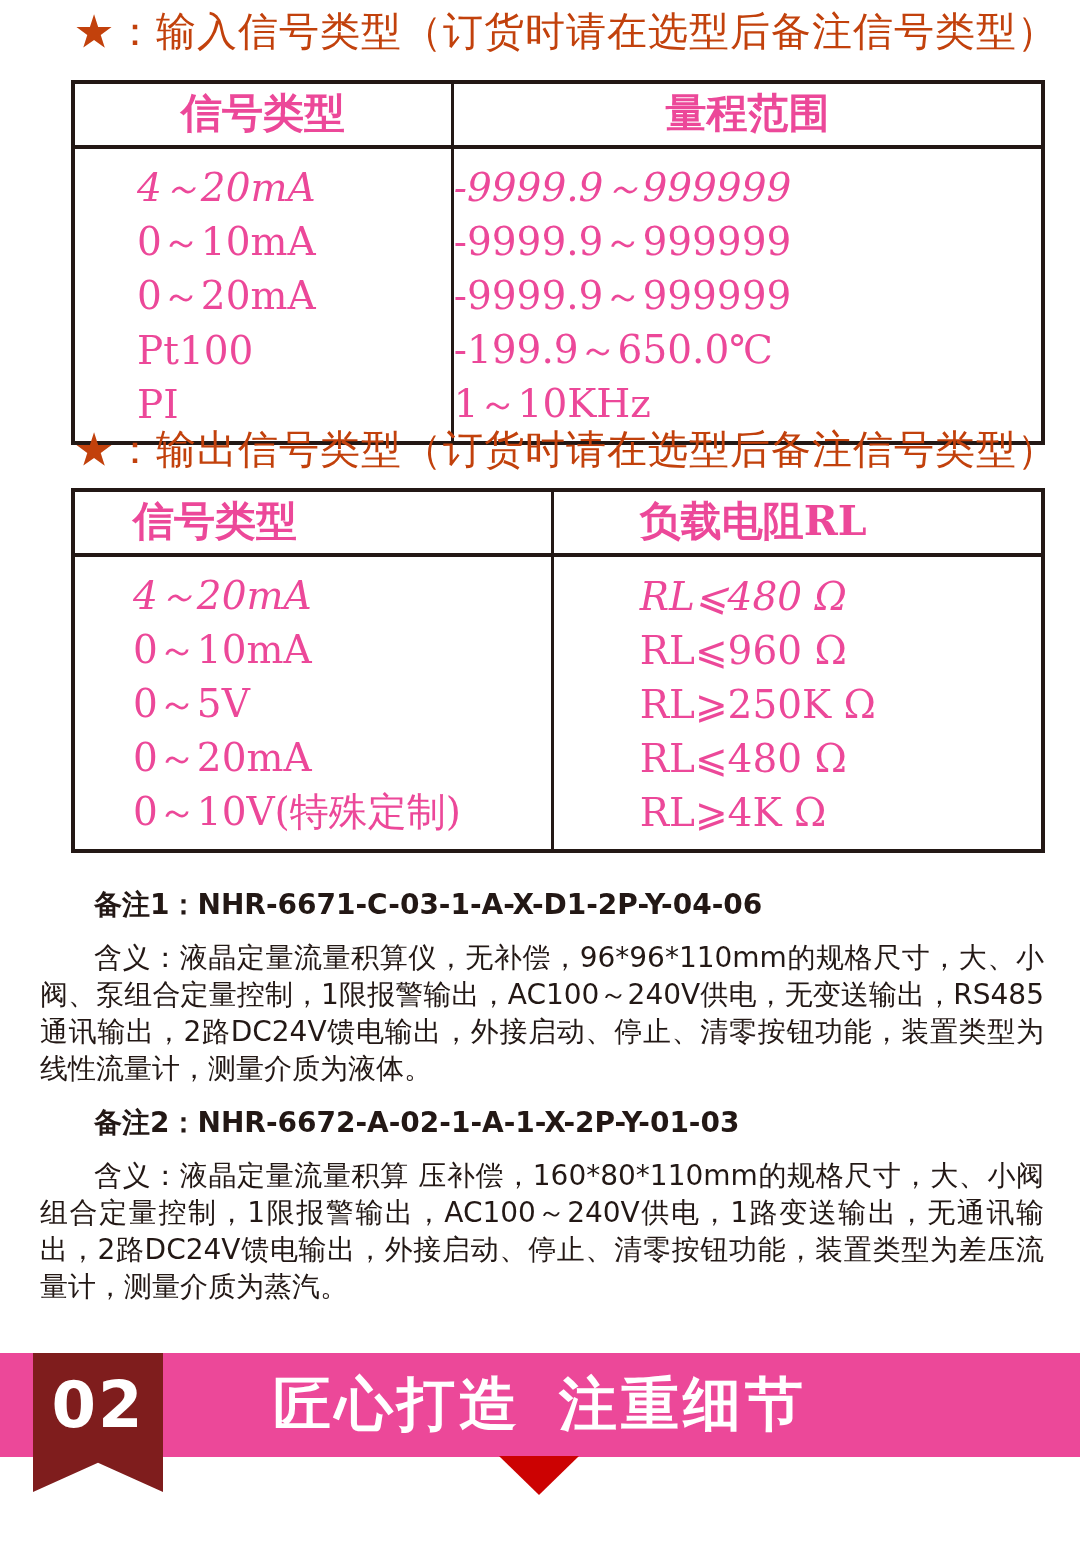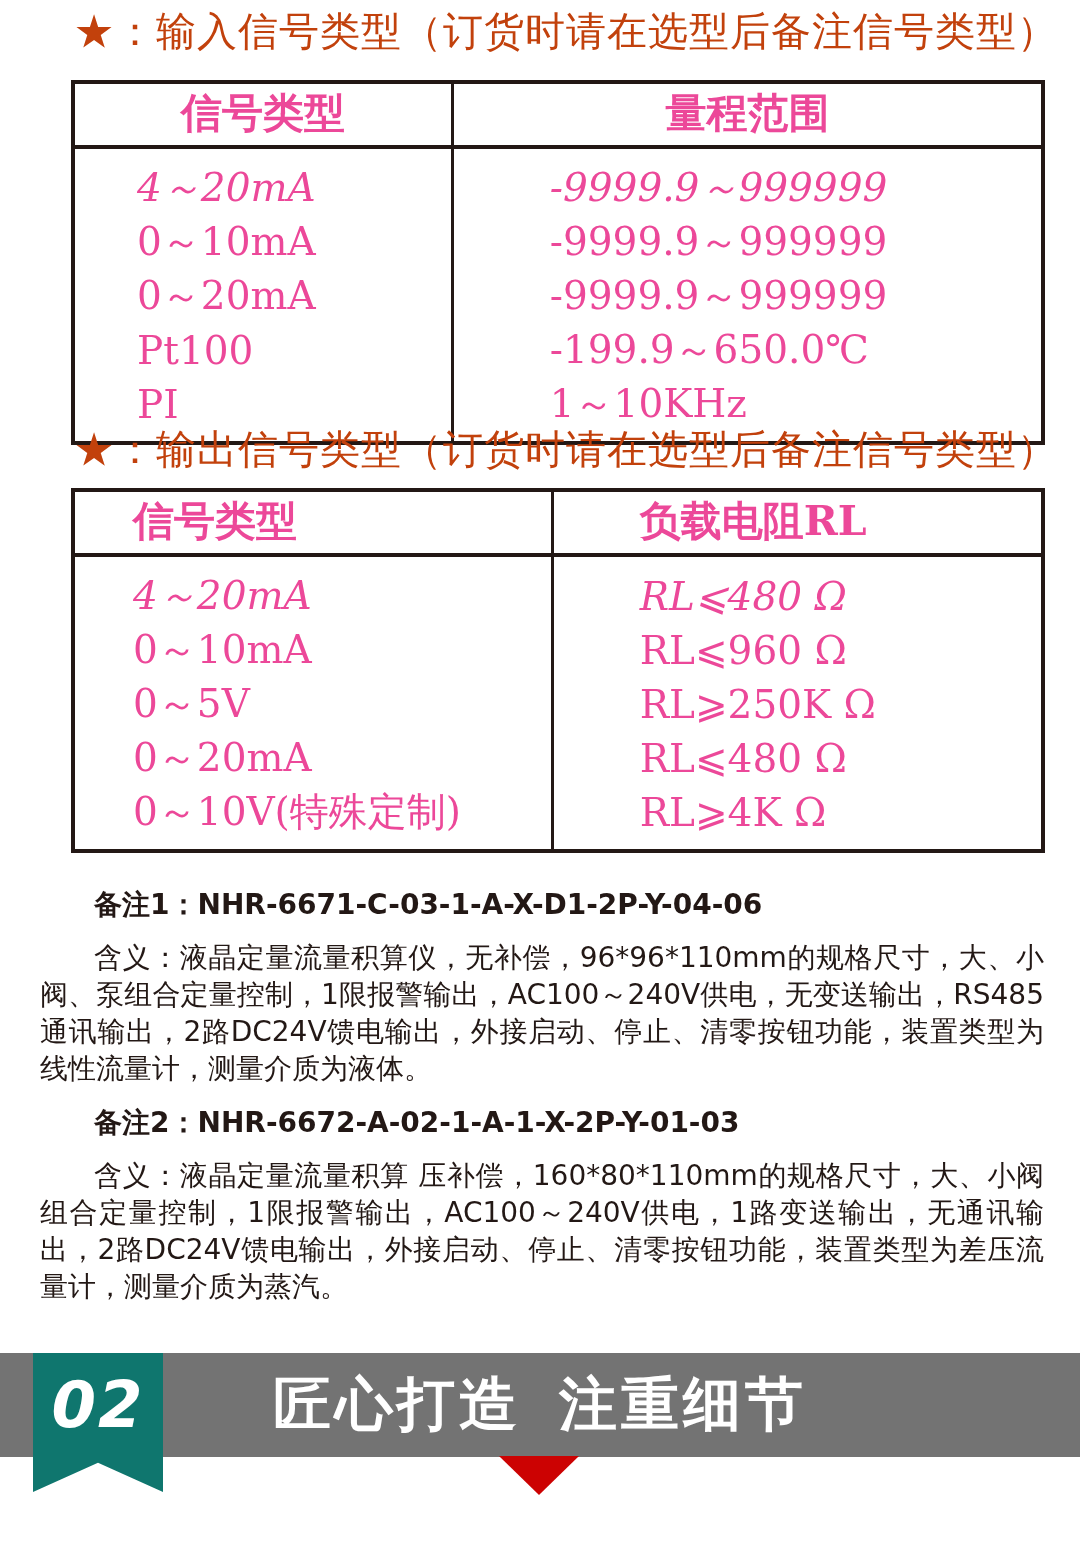--- a/index.html
+++ b/index.html
@@ -43,21 +43,21 @@
     font-size:39px;font-weight:400;
     height:50px;vertical-align:middle;
     padding:0;
   }
   .spec-table .col-divide{border-right:3px solid #231815;}
   .spec-table tbody tr:first-child td{padding-top:12px;font-style:italic;}
   .spec-table tbody tr:last-child td{padding-bottom:10px;}
   
   #input-table th{text-align:center;}
   #input-table td.c1{padding-left:62px;text-align:left;}
-  #input-table td.c2{padding-left:96px;text-align:left;}
+  #input-table td.c2{text-align:left;}
   
   #output-table th.c1{text-align:left;padding-left:58px;}
   #output-table th.c2{text-align:left;padding-left:86px;margin-top:48px;}
   #output-table td.c1{padding-left:58px;text-align:left;}
   #output-table td.c2{padding-left:86px;text-align:left;}
 
   
   .notes{
     position:absolute;left:40px;top:886px;width:1004px;
     font-family:"DejaVu Sans","Liberation Sans",sans-serif;
@@ -74,43 +74,42 @@
     line-height:37px;
     text-indent:54px;
     text-align:justify;
     margin:16px 0 17px 0;
   }
 
   
   .banner-band{
     position:absolute;left:0;top:1353px;
     width:1080px;height:104px;
-    background:#737373;
+    background:#ec4899;
     display:flex;align-items:center;justify-content:center;
   }
   .banner-title{
     color:#ffffff;
     font-family:"DejaVu Sans","Liberation Sans",sans-serif;
     font-size:58px;font-weight:700;
     letter-spacing:4px;word-spacing:14px;
     white-space:nowrap;
   }
   .banner-notch{
     position:absolute;left:499px;top:1456px;
     width:0;height:0;
     border-left:40px solid transparent;
     border-right:40px solid transparent;
     border-top:39px solid #cc0202;
   }
   .number-ribbon{
     position:absolute;left:33px;top:1353px;
     width:130px;height:139px;
-    background:#0f766e;
+    background:#7f1d1d;
     clip-path:polygon(0 0,100% 0,100% 100%,50% 79%,0 100%);
-    font-style:italic;
   }
   .number-ribbon .num-wrap{
     height:104px;
     display:flex;align-items:center;justify-content:center;
   }
   .section-number{
     color:#ffffff;
     font-family:"DejaVu Sans","Liberation Sans",sans-serif;
     font-size:64px;font-weight:700;
     letter-spacing:2px;

